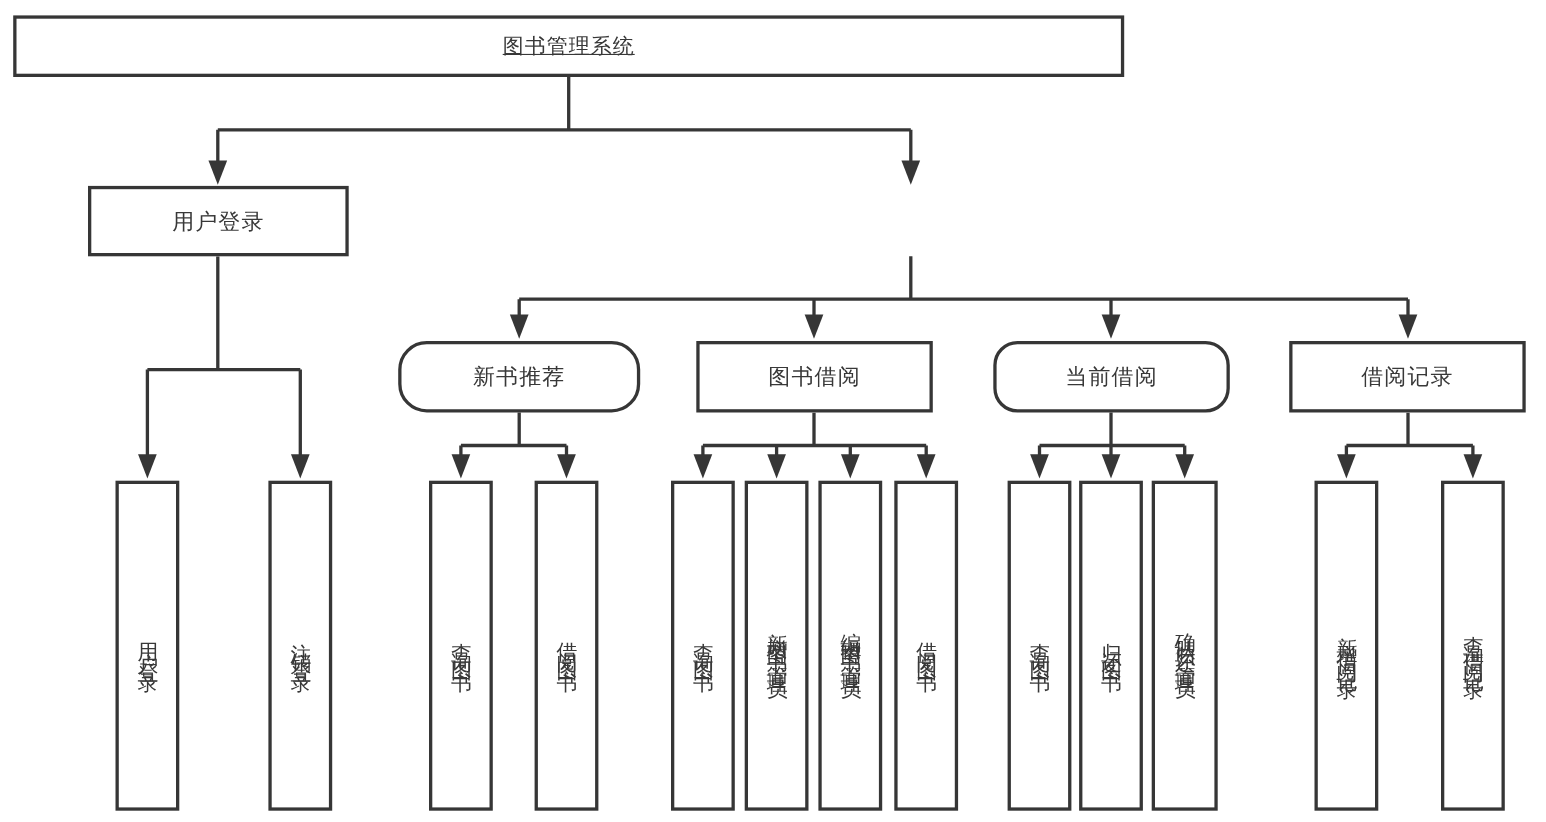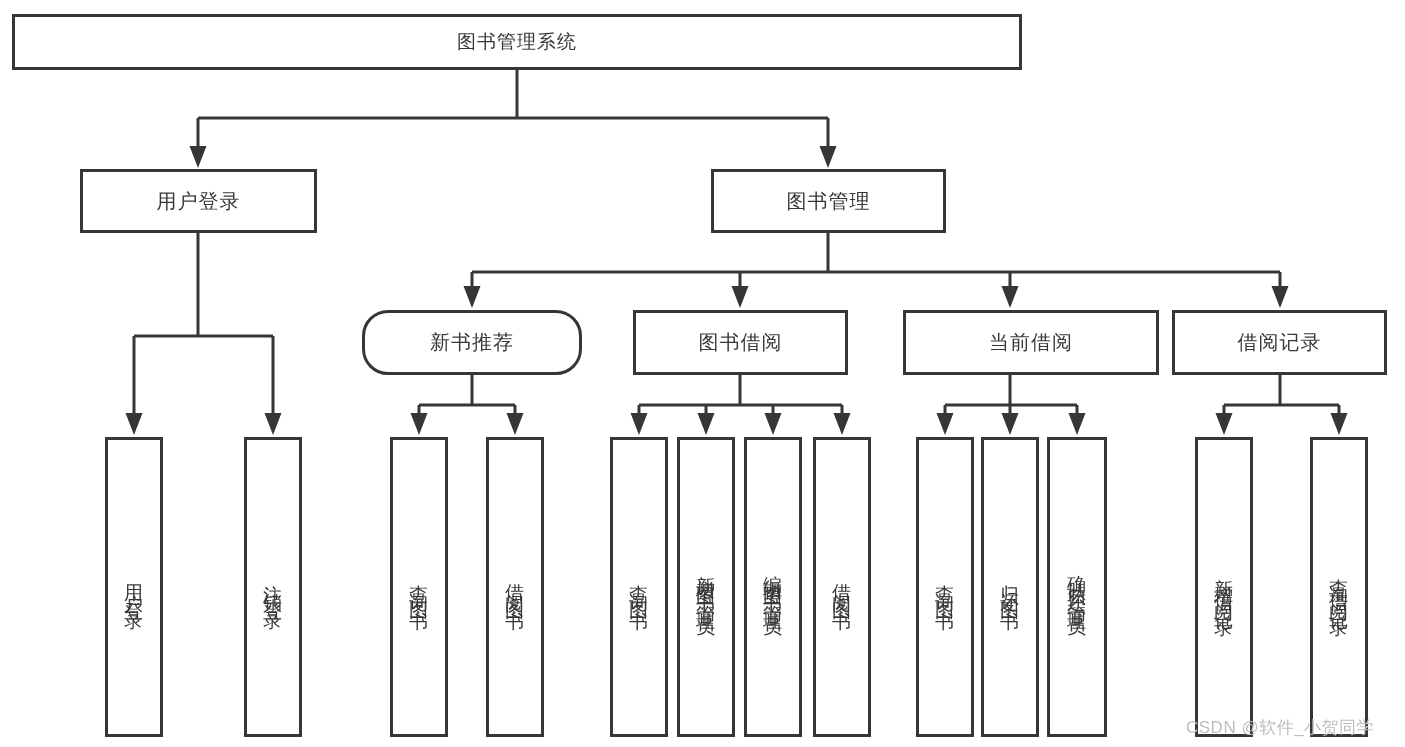--- a/index.html
+++ b/index.html
@@ -98,38 +98,35 @@
       <polygon points="764.5,413 781.5,413 773,435"></polygon>
       <polygon points="833.5,413 850.5,413 842,435"></polygon>
       <polygon points="936.5,413 953.5,413 945,435"></polygon>
       <polygon points="1001.5,413 1018.5,413 1010,435"></polygon>
       <polygon points="1068.5,413 1085.5,413 1077,435"></polygon>
       <polygon points="1215.5,413 1232.5,413 1224,435"></polygon>
       <polygon points="1330.5,413 1347.5,413 1339,435"></polygon>
     </g>
   </svg>
 
-  <div class="hbox" style="left:12px; top:14px; width:1010px; height:56px; font-size:19px;">
+  <div class="hbox" style="left:12px; top:14px; width:1010px; height:56px; font-size:19px;text-decoration:underline;">
     <span>图书管理系统</span>
   </div>
 
   <div class="hbox" style="left:80px; top:169px; width:237px; height:64px;">
     <span>用户登录</span>
-  </div>
-  <div class="hbox" style="left:711px; top:169px; width:235px; height:64px;">
-    <span>图书管理</span>
   </div>
 
   <div class="hbox" style="left:362px; top:310px; width:220px; height:65px;border-radius:26px;">
     <span>新书推荐</span>
   </div>
   <div class="hbox" style="left:633px; top:310px; width:215px; height:65px;text-align:right;">
     <span>图书借阅</span>
   </div>
-  <div class="hbox" style="left:903px; top:310px; width:256px; height:65px;">
+  <div class="hbox" style="left:903px; top:310px; width:215px; height:65px;border-radius:22px;">
     <span>当前借阅</span>
   </div>
   <div class="hbox" style="left:1172px; top:310px; width:215px; height:65px;">
     <span>借阅记录</span>
   </div>
 
   <div class="vbox" style="left:105px;">
     <span class="vtext">用户登录</span>
   </div>
   <div class="vbox" style="left:244px;">
@@ -166,15 +163,14 @@
     <span class="vtext" style="letter-spacing:6px;">确认归还（管理员）</span>
   </div>
 
   <div class="vbox" style="left:1195px;">
     <span class="vtext" style="letter-spacing:8px;">新增借阅记录</span>
   </div>
   <div class="vbox" style="left:1310px;">
     <span class="vtext" style="letter-spacing:8px;">查询借阅记录</span>
   </div>
 
-  <div class="watermark">CSDN @软件_小贺同学</div>
 
 </div>
 
 </body></html>

